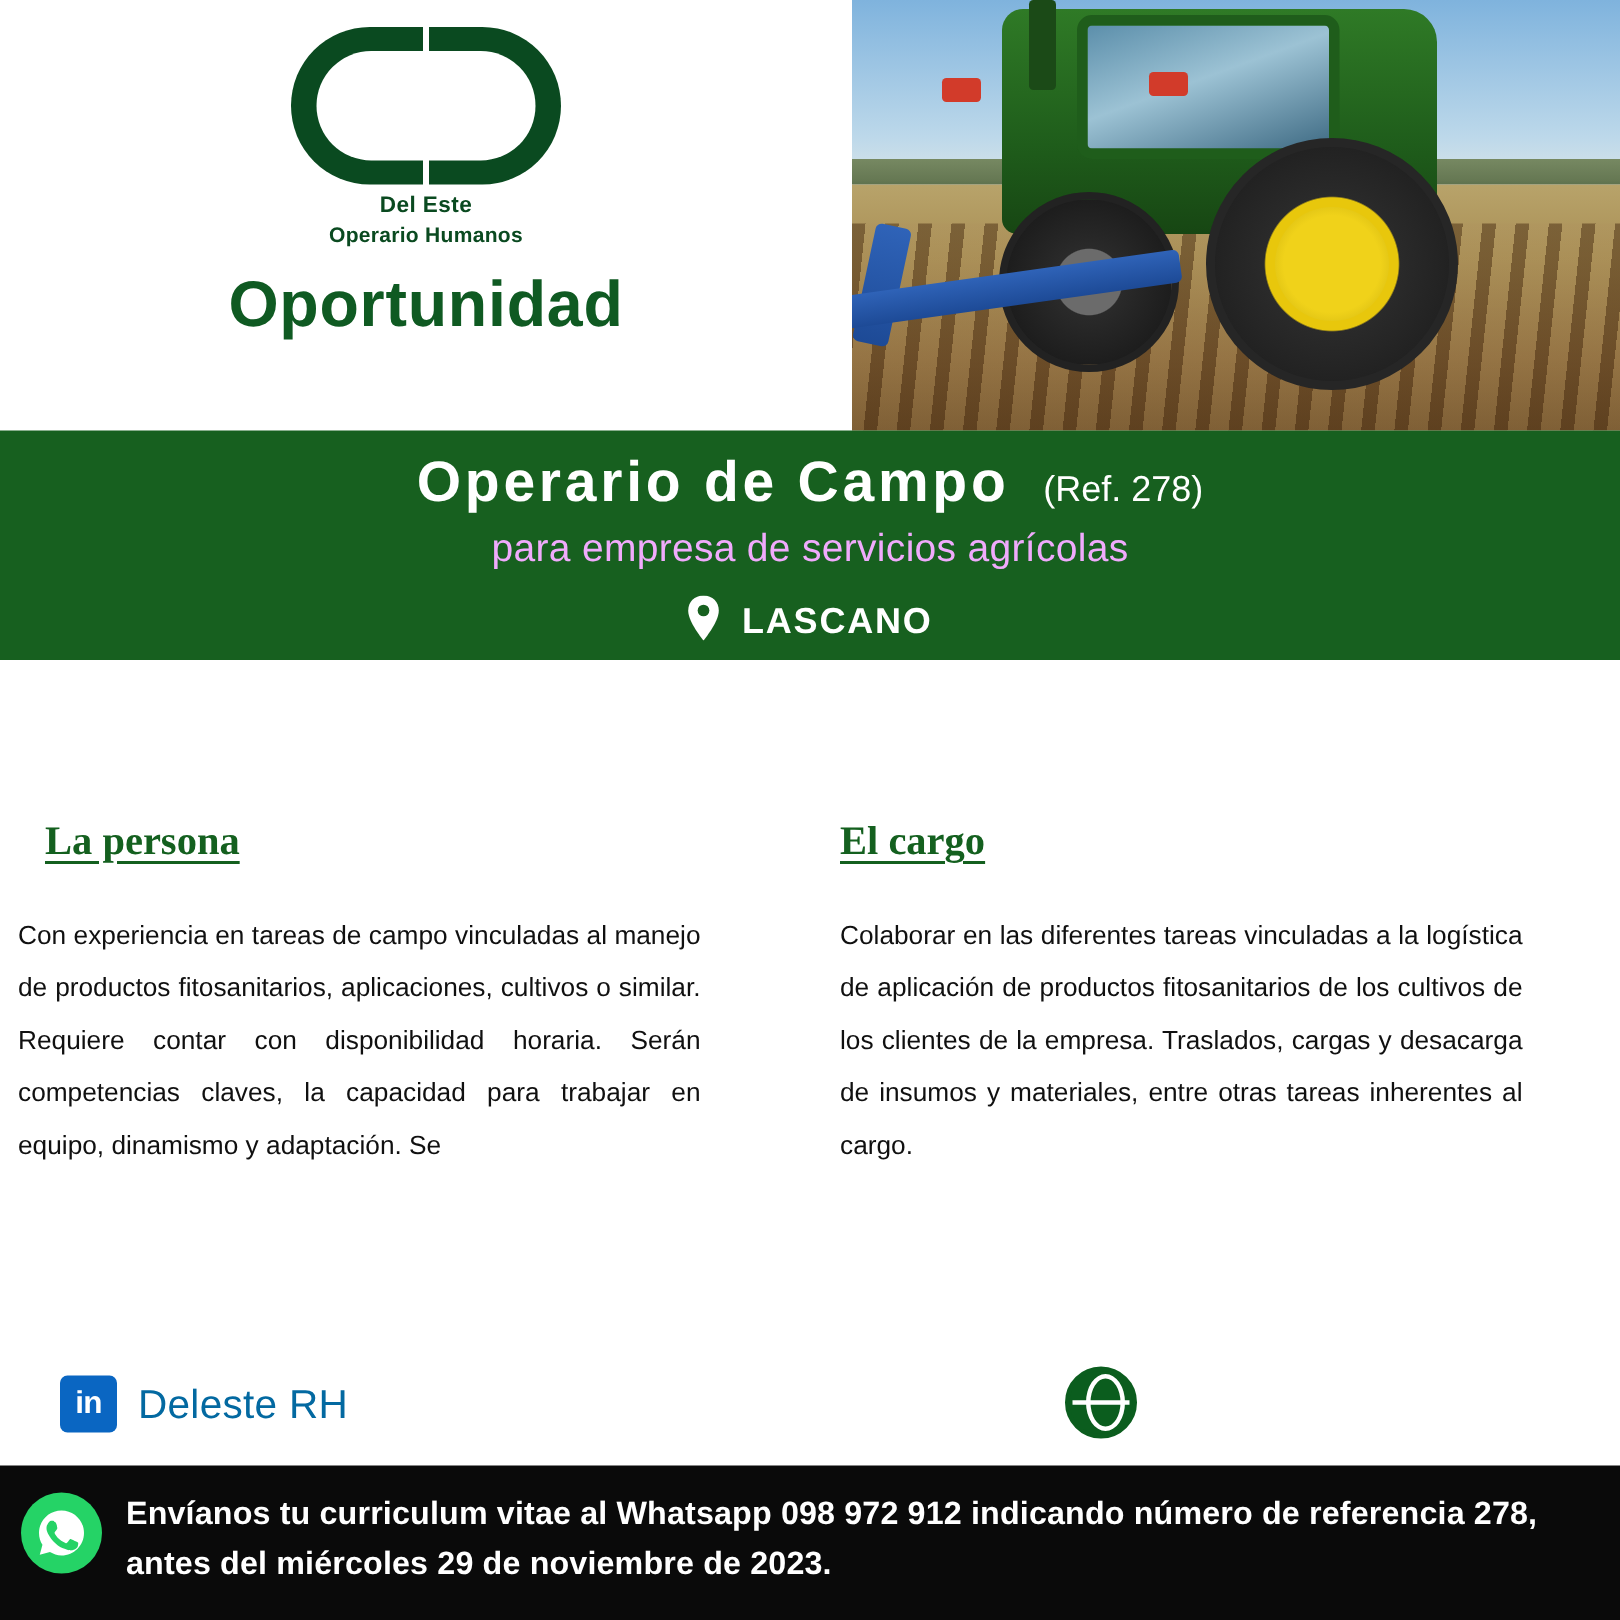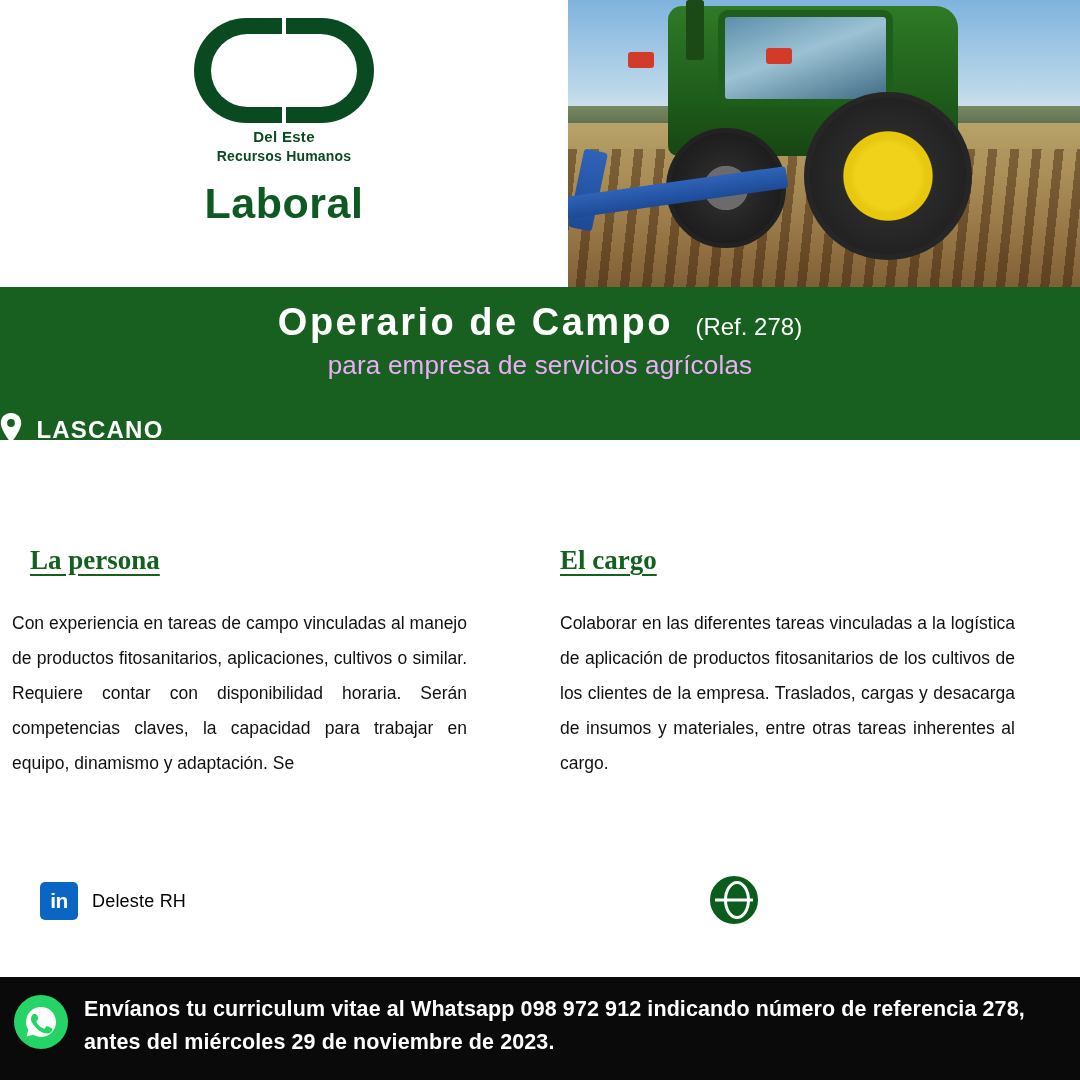--- a/index.html
+++ b/index.html
@@ -191,22 +191,21 @@
     position: absolute;
     top: 63px; left: 0; width: 100%;
     text-align: center;
     font-size: 26px;
     letter-spacing: .2px;
     color: #f0abfc;
   }
   .loc-row {
     position: absolute;
     top: 110px; left: 0; width: 100%;
-    text-align: left;
-    margin-top: 16px;
+    text-align: center;
   }
   .pin {
     display: inline-block;
     vertical-align: middle;
     margin-right: 10px;
   }
   .loc-text {
     display: inline-block;
     vertical-align: middle;
     font-size: 24px;
@@ -241,32 +240,32 @@
   .col-body {
     font-size: 17.5px;
     line-height: 2.0;
     color: #101010;
     text-align: justify;
   }
 
   
   .social {
     position: absolute;
-    top: 870px; left: 0;
+    top: 905px; left: 0;
     width: 1076px; height: 72px;
   }
   .social-item {
     position: absolute;
     display: flex;
     align-items: center;
     gap: 14px;
   }
   .social-item .label {
-    font-size: 18px;
-    color: #000000;
+    font-size: 27px;
+    color: #0369a1;
     letter-spacing: .2px;
   }
   .si-linkedin { left: 40px; top: 12px; }
   .si-instagram { left: 432px; top: 10px; }
   .si-web { left: 710px; top: 6px; }
 
   .ico-li {
     width: 38px; height: 38px;
     background: #0a66c2;
     border-radius: 5px;
@@ -341,25 +340,25 @@
 <div class="poster">
 
   <div class="top">
 
     <div class="logo-block">
       <div class="logo-mark">
         <div class="half left"></div>
         <div class="half right"></div>
       </div>
       <div class="logo-name">Del Este</div>
-      <div class="logo-sub">Recursos Humanos</div>
+      <div class="logo-sub">Operario Humanos</div>
     </div>
 
     <div class="opportunity">
-      <div>Laboral</div>
+      <div>Oportunidad</div>
     </div>
 
     <div class="photo">
       <div class="sky"></div>
       <div class="treeline"></div>
       <div class="field"></div>
       <div class="furrows"></div>
       <div class="tractor-body"></div>
       <div class="exhaust"></div>
       <div class="cabin"></div>

